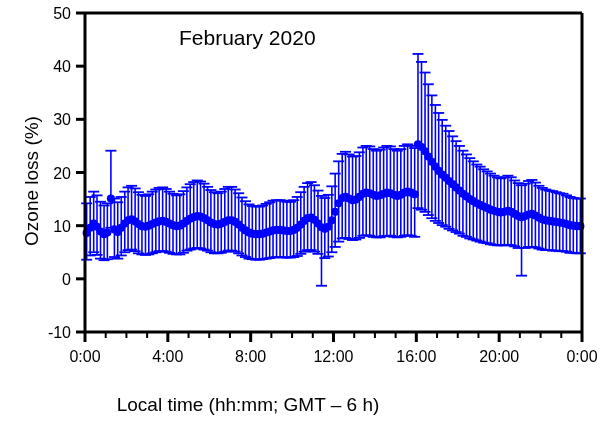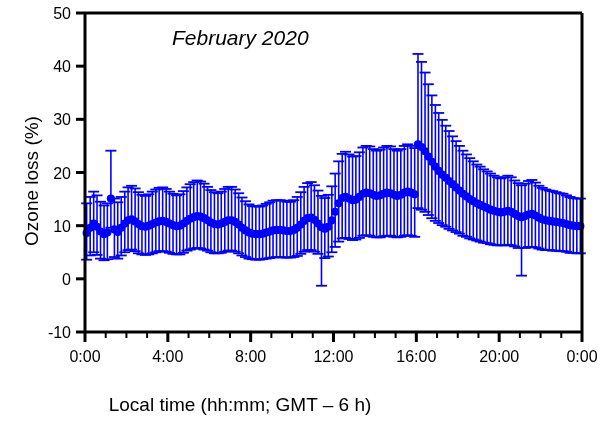--- a/index.html
+++ b/index.html
@@ -1,24 +1,24 @@
 <!DOCTYPE html>
 <html><head>
 <meta charset="utf-8">
 <style>
   html,body{margin:0;padding:0;background:#ffffff;}
   body{width:600px;height:428px;overflow:hidden;font-family:"Liberation Sans",sans-serif;}
   #fig{position:relative;width:600px;height:428px;background:#fff;}
   #plot-svg{position:absolute;left:0;top:0;}
   .axis-title{position:absolute;color:#000;font-family:"Liberation Sans",sans-serif;}
-  #xlabel{left:0;top:394px;width:480px;text-align:center;font-size:19px;letter-spacing:0px;}
+  #xlabel{left:8px;top:394px;width:480px;text-align:center;font-size:19px;letter-spacing:0px;}
   #ylabel-wrap{position:absolute;left:-118px;top:170px;width:300px;text-align:center;
                transform:rotate(-90deg);transform-origin:center center;}
   #ylabel{font-size:19px;color:#000;}
-  #chart-title{position:absolute;left:172px;top:26px;font-size:21px;color:#000;font-style:italic;}
+  #chart-title{position:absolute;left:179px;top:26px;font-size:21px;color:#000;}
   .tick-lbl{font-size:16px;fill:#000;font-family:"Liberation Sans",sans-serif;}
 </style>
 </head>
 <body>
 
 <div id="fig">
 
   <div id="chart-title" class="axis-title">February 2020</div>
 
   <div id="ylabel-wrap">

